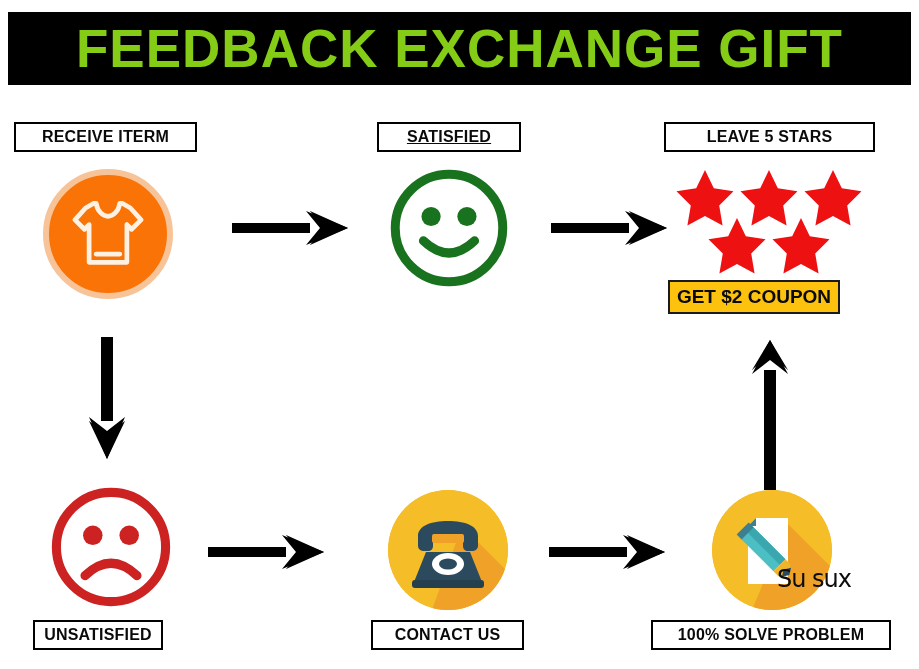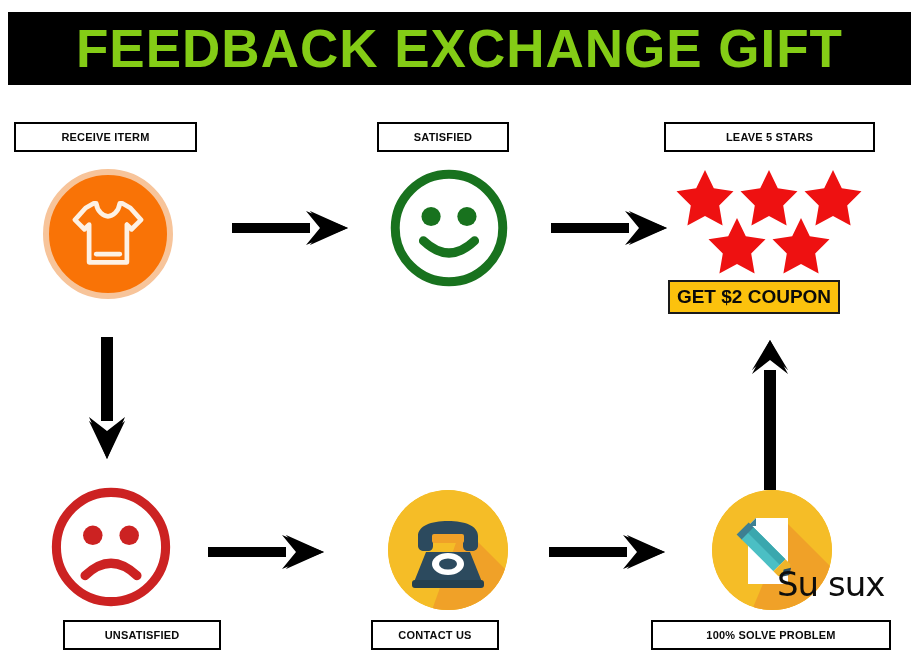--- a/index.html
+++ b/index.html
@@ -19,21 +19,21 @@
   .banner-text {
     color:#84cc16; font-size:53px; font-weight:bold; letter-spacing:1px;
     font-family:"Liberation Sans", sans-serif; white-space:nowrap;
     line-height:1;
   }
 
   
   .label-box {
     position:absolute; background:#fff; border:2px solid #000;
     display:flex; align-items:center; justify-content:center;
-    font-size:11px; font-weight:bold; color:#0a0a0a; letter-spacing:0.2px;
+    font-size:16px; font-weight:bold; color:#0a0a0a; letter-spacing:0.2px;
     white-space:nowrap; padding:0 10px; height:30px;
   }
 
   
   .coupon {
     position:absolute; left:668px; top:280px; width:172px; height:34px;
     background:#fcc20d; border:2px solid #1a1a1a;
     display:flex; align-items:center; justify-content:center;
     font-size:19px; font-weight:bold; color:#0a0a0a; white-space:nowrap;
   }
@@ -47,40 +47,40 @@
 
   .flat-circle { position:absolute; border-radius:50%; overflow:hidden; background:#f5bd27; }
 
   
   .arrow { position:absolute; }
 
   
   .hand-note {
     position:absolute; left:777px; top:567px;
     font-family:"DejaVu Sans", sans-serif;
-    font-size:34px; color:#0d0d0d; letter-spacing:-1px;
+    font-size:24px; color:#0d0d0d; letter-spacing:-1px;
     white-space:nowrap; line-height:1;
   }
 
   svg { display:block; }
 </style>
 </head>
 <body>
 
 <div id="root">
 
   <div class="banner">
     <span class="banner-text">FEEDBACK EXCHANGE GIFT</span>
   </div>
 
   <div class="label-box" style="left:14px; top:122px; width:183px;">
     <span>RECEIVE ITERM</span>
   </div>
 
-  <div class="label-box" style="left:377px; top:122px; width:132px;">
+  <div class="label-box" style="left:377px; top:122px; width:144px;text-decoration:underline;">
     <span>SATISFIED</span>
   </div>
 
   <div class="label-box" style="left:664px; top:122px; width:211px;">
     <span>LEAVE 5 STARS</span>
   </div>
 
   <div class="circle circle-item">
     <svg width="118" height="118" viewBox="0 0 100 100">
       <path d="M31 28 L38 24 L40 24 C41 31 46 35 50 35 C54 35 59 31 60 24 L62 24 L69 28 L78 38 L70 46 L66 42 L66 74 L34 74 L34 42 L30 46 L22 38 Z" fill="none" stroke="#fdf1e4" stroke-width="4" stroke-linejoin="round" stroke-linecap="round"></path>
@@ -146,25 +146,25 @@
         <rect x="55" y="30" width="8" height="46" fill="#3aa7ae"></rect>
         <rect x="46" y="24" width="17" height="7" fill="#3d7f92"></rect>
         <path d="M46 76 L63 76 L63 83 L54.5 90 L46 83 Z" fill="#f0b429"></path>
         <path d="M48 86 L54.5 90 L61 86 L54.5 82 Z" fill="#2c4a5e"></path>
       </g>
     </svg>
   </div>
 
   <div class="hand-note">Su sux</div>
 
-  <div class="label-box" style="left:33px; top:620px; width:158px;margin-left:30px;">
+  <div class="label-box" style="left:33px; top:620px; width:130px;">
     <span>UNSATISFIED</span>
   </div>
 
-  <div class="label-box" style="left:371px; top:620px; width:128px;">
+  <div class="label-box" style="left:371px; top:620px; width:153px;">
     <span>CONTACT US</span>
   </div>
 
   <div class="label-box" style="left:651px; top:620px; width:240px;">
     <span>100% SOLVE PROBLEM</span>
   </div>
 
   <div class="arrow" style="left:232px; top:198px;">
     <svg width="116" height="60" viewBox="0 0 116 60">
       <path d="M0 25 L78 25 L78 13 L116 30 L78 47 L78 35 L0 35 Z" fill="#000"></path>

